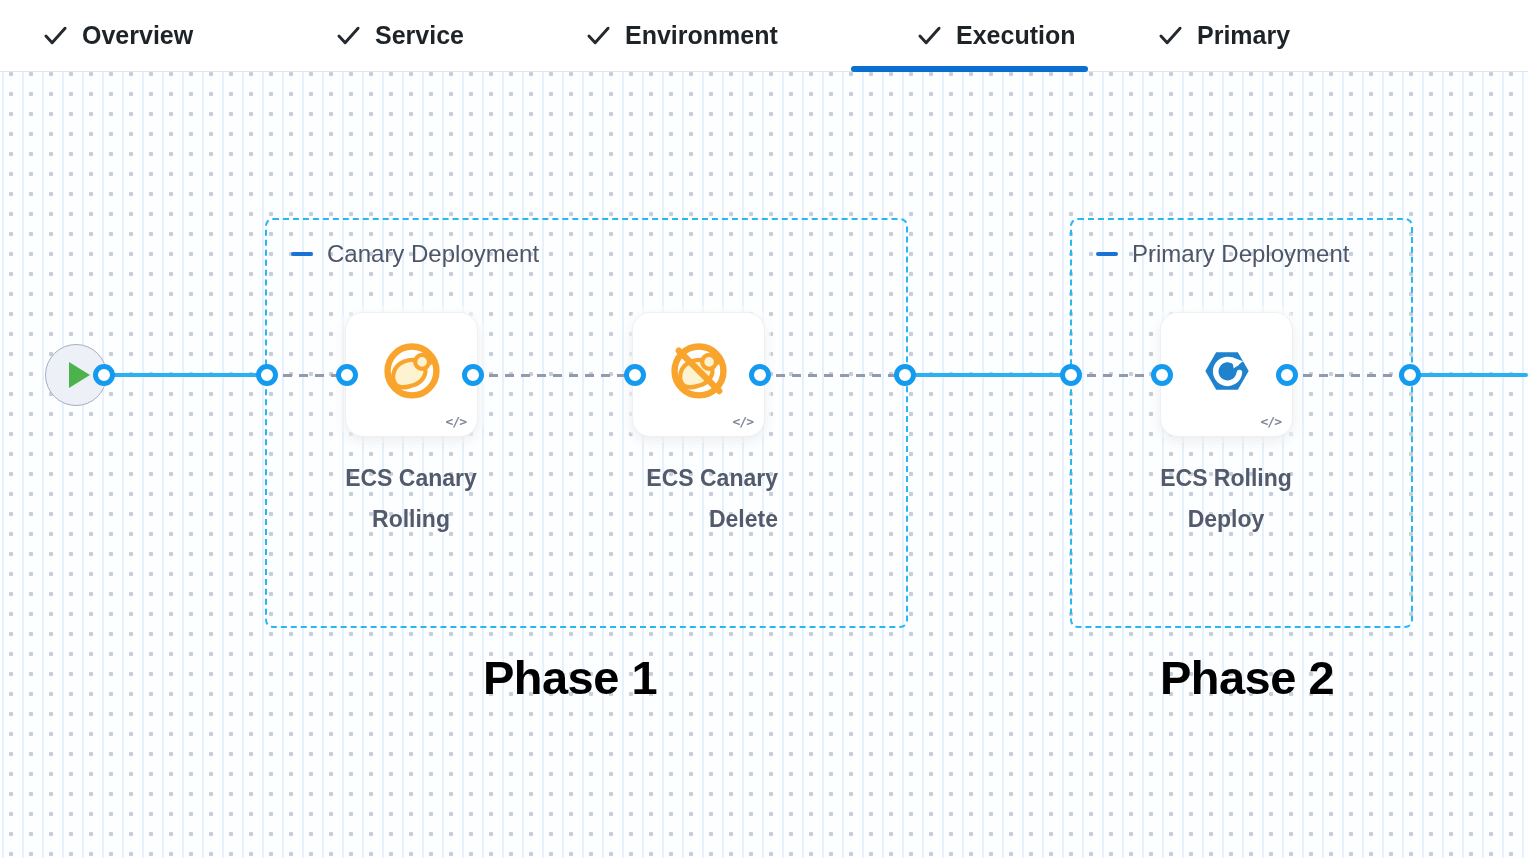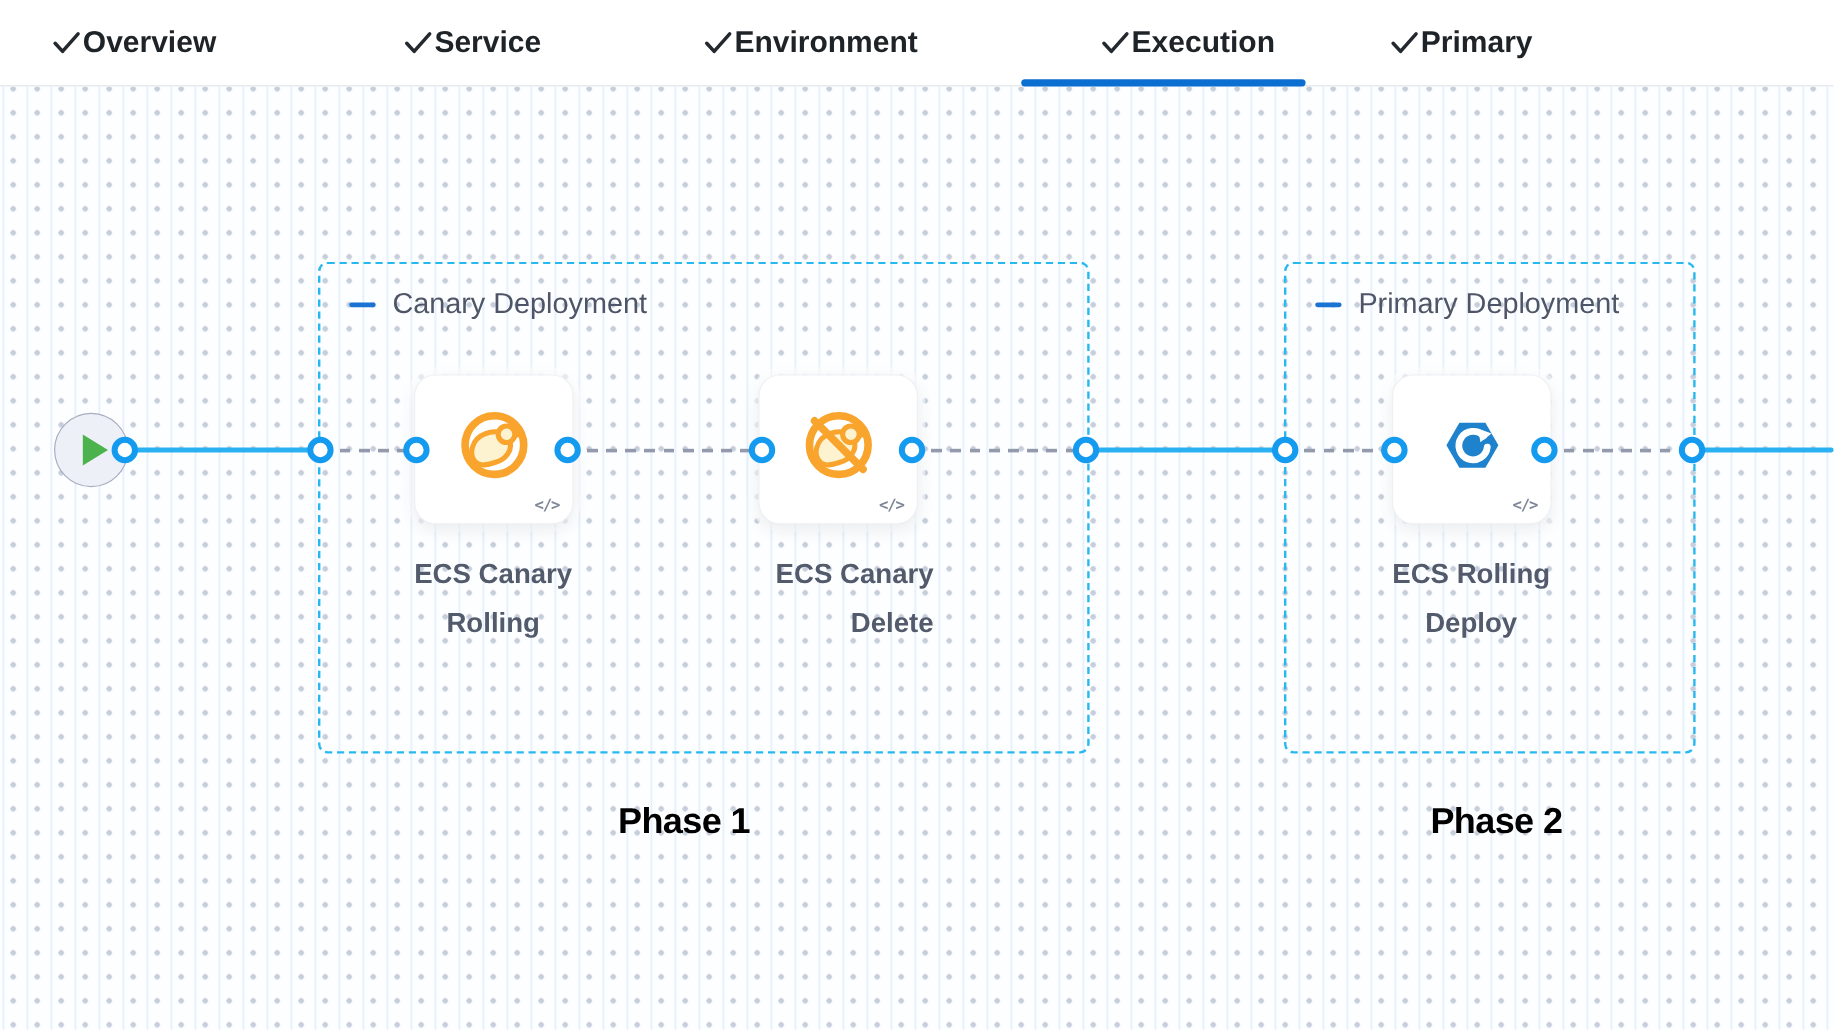--- a/index.html
+++ b/index.html
@@ -4,21 +4,21 @@
 <style>
   * { margin:0; padding:0; box-sizing:border-box; }
   html,body { width:1528px; height:858px; }
   body { font-family:"Liberation Sans", sans-serif; background:#ffffff; overflow:hidden; }
 
   .page { position:relative; width:1528px; height:858px; background:#fff; }
 
   
   .tabbar { position:absolute; top:0; left:0; width:1528px; height:72px;
             background:#ffffff; border-bottom:1px solid #e3e5ea; z-index:5; }
-  .tab { position:absolute; top:0; height:71px; display:flex; align-items:center; gap:0;
+  .tab { position:absolute; top:0; height:71px; display:flex; align-items:center; gap:13px;
          cursor:pointer; color:#1e2328; font-size:25px; font-weight:600; }
   .tab .chk { width:27px; height:27px; flex:0 0 auto; }
   .tab-underline { position:absolute; left:851px; top:66px; width:237px; height:6px;
                    background:#0b6fd1; border-radius:3px; }
 
   
   .canvas { position:absolute; top:72px; left:0; width:1528px; height:786px;
             background-color:#fdfeff;
             background-image:
               radial-gradient(circle, #c5cedb 2px, rgba(197,206,219,0) 2.6px),
@@ -50,22 +50,22 @@
   .step-card { position:absolute; top:240px; width:133px; height:125px; background:#ffffff;
                border:1px solid #eef0f4; border-radius:18px; cursor:pointer;
                box-shadow:0 4px 12px rgba(55,65,90,.10), 0 0 0 6px rgba(255,255,255,.6); }
   .step-icon { position:absolute; left:50%; top:50%; transform:translate(-50%,-56%); }
   .code-badge { position:absolute; right:11px; bottom:7px; font-size:13px; font-weight:700;
                 color:#7e8698; letter-spacing:-1px; font-family:"DejaVu Sans Mono", monospace; }
   .step-label { position:absolute; top:386px; width:160px; text-align:center;
                 font-size:23px; font-weight:600; color:#525a6b; line-height:1.8; }
 
   
-  .phase-label { position:absolute; top:596px; width:300px; text-align:center;
-                 font-size:30px; font-weight:700; color:#000000; letter-spacing:-.5px; }
+  .phase-label { position:absolute; top:578px; width:300px; text-align:center;
+                 font-size:47px; font-weight:700; color:#000000; letter-spacing:-.5px; }
 </style>
 </head>
 <body>
 
 <div class="page">
 
   <div class="tabbar">
 
     <div class="tab" style="left:42px">
       <svg class="chk" viewBox="0 0 24 24">

